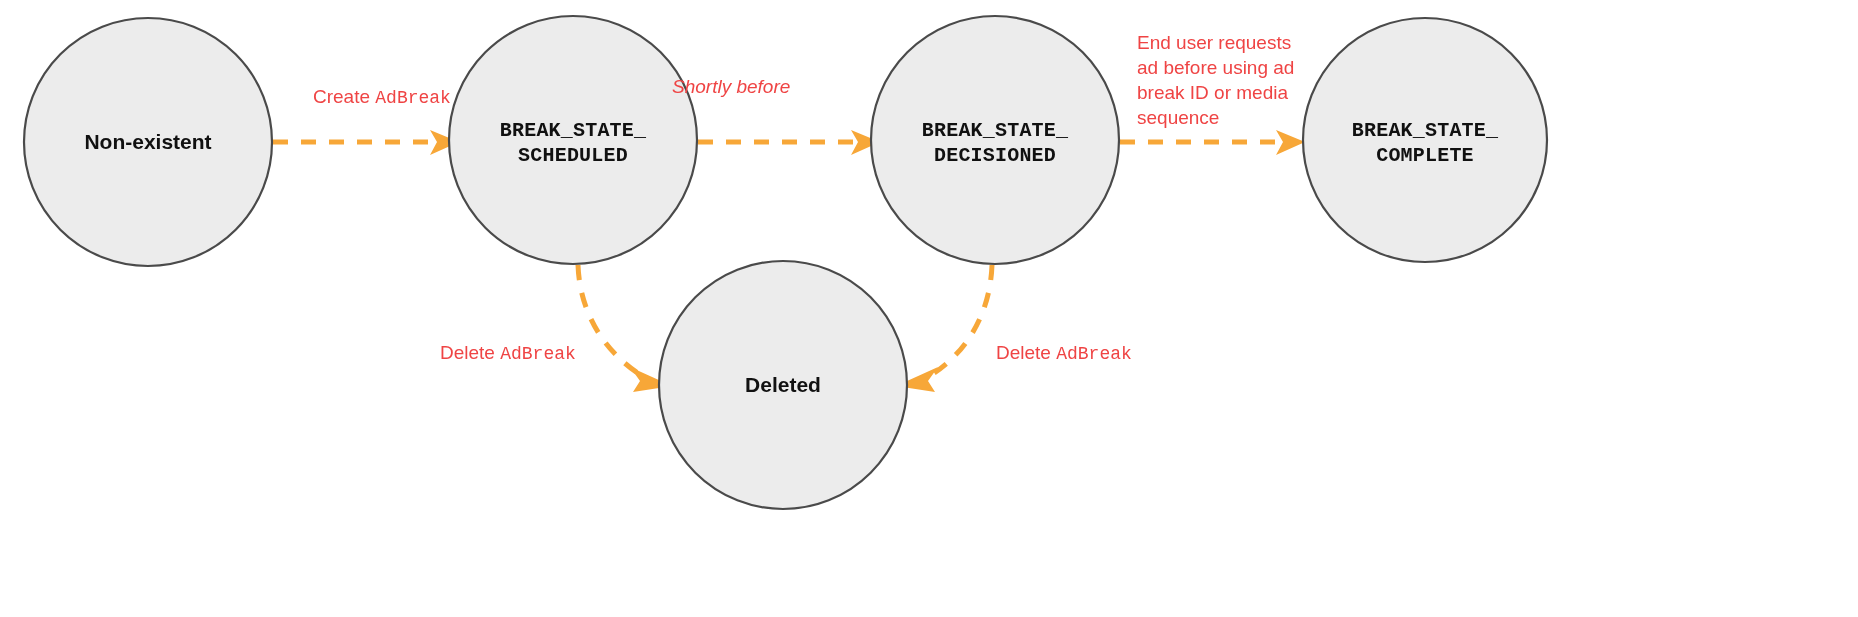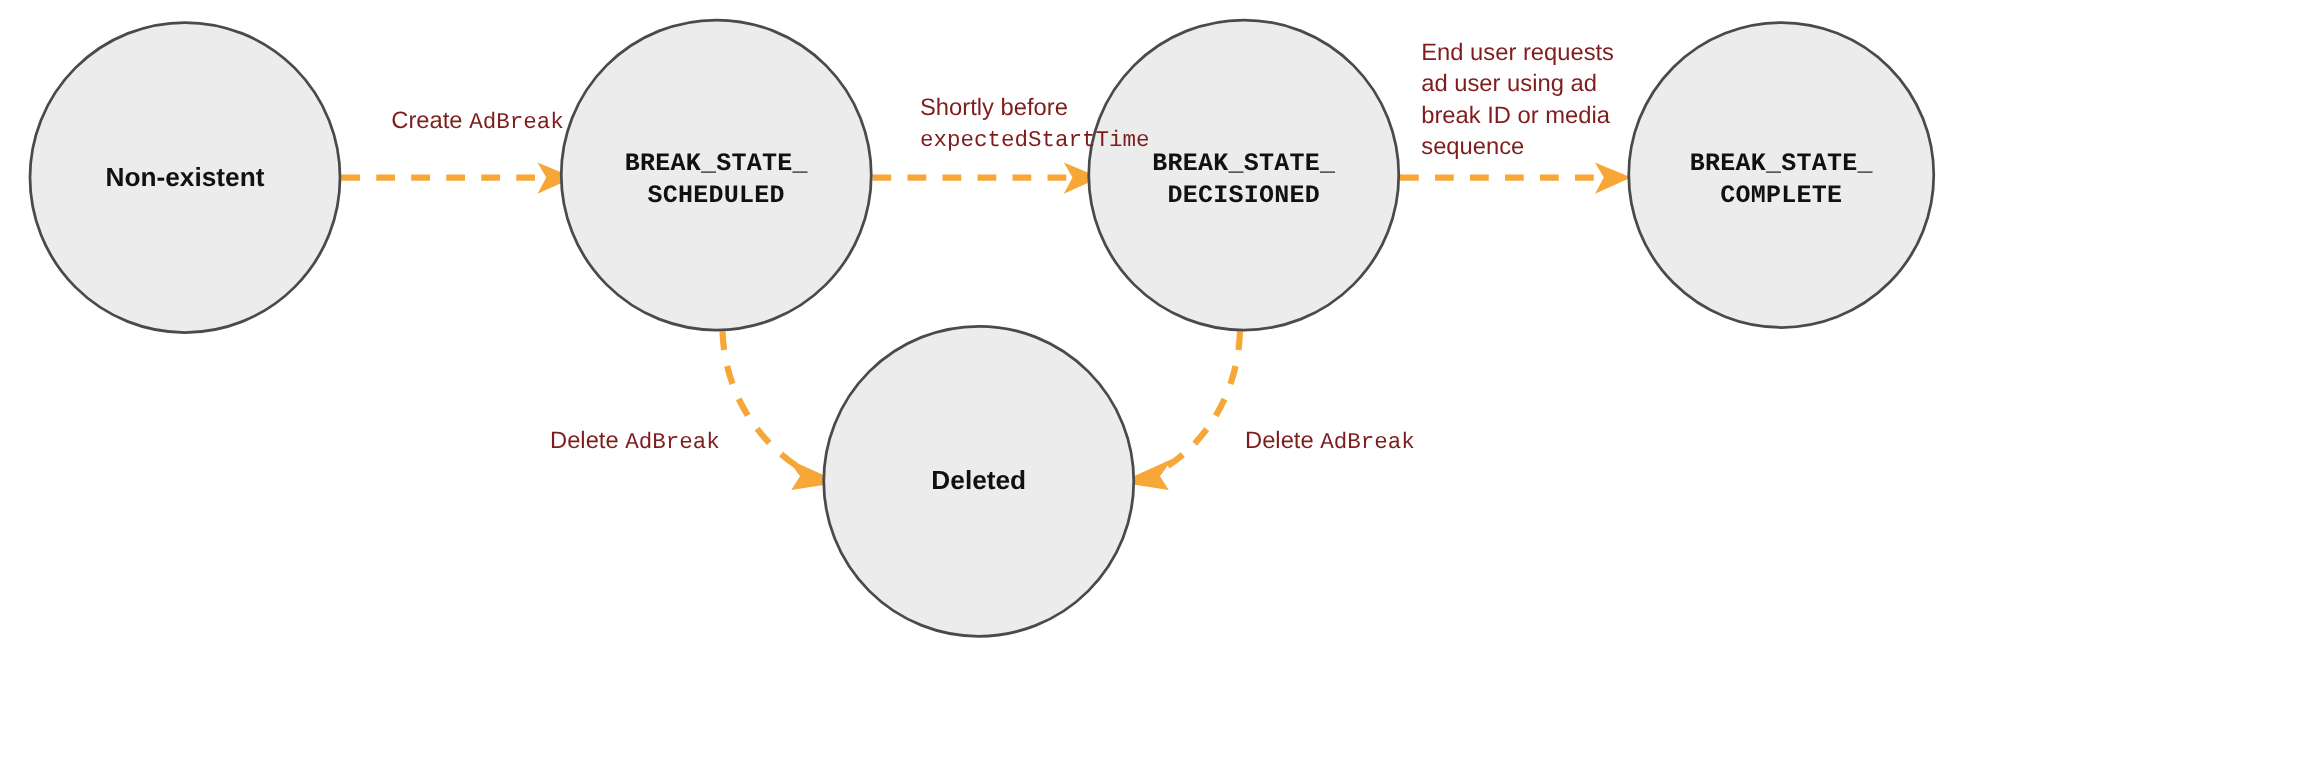--- a/index.html
+++ b/index.html
@@ -54,21 +54,21 @@
   }
   .edge-arrow {
     fill: #f7a738;
     stroke: none;
   }
   .edge-label {
     position: absolute;
     font-family: "Liberation Sans", sans-serif;
     font-size: 19px;
     line-height: 25px;
-    color: #7f1d1d;
+    color: #ef4444;
     white-space: pre;
   }
   .edge-label .mono-run {
     font-family: "Liberation Mono", monospace;
     font-size: 18px;
   }
 </style>
 </head>
 <body>
 
@@ -126,21 +126,21 @@
 
     <g>
       <ellipse class="node-ellipse" cx="783" cy="385" rx="124" ry="124"></ellipse>
       <text class="node-label" x="783" y="386">Deleted</text>
     </g>
 
   </svg>
 
   <div class="edge-label" id="label-create-adbreak" style="left:313px; top:84px;"><div><span>Create </span><span class="mono-run">AdBreak</span></div></div>
 
-  <div class="edge-label" id="label-shortly-before" style="left:736px; top:74px;"><div><span>Shortly before</span></div><div><span class="mono-run">expectedStartTime</span></div></div>
+  <div class="edge-label" id="label-shortly-before" style="left:672px; top:74px;font-style:italic;"><div><span>Shortly before</span></div></div>
 
-  <div class="edge-label" id="label-end-user-requests" style="left:1137px; top:30px;"><div><span>End user requests</span></div><div><span>ad user using ad</span></div><div><span>break ID or media</span></div><div><span>sequence</span></div></div>
+  <div class="edge-label" id="label-end-user-requests" style="left:1137px; top:30px;"><div><span>End user requests</span></div><div><span>ad before using ad</span></div><div><span>break ID or media</span></div><div><span>sequence</span></div></div>
 
   <div class="edge-label" id="label-delete-from-scheduled" style="left:440px; top:340px;"><div><span>Delete </span><span class="mono-run">AdBreak</span></div></div>
 
   <div class="edge-label" id="label-delete-from-decisioned" style="left:996px; top:340px;"><div><span>Delete </span><span class="mono-run">AdBreak</span></div></div>
 
 </div>
 
 </body></html>

